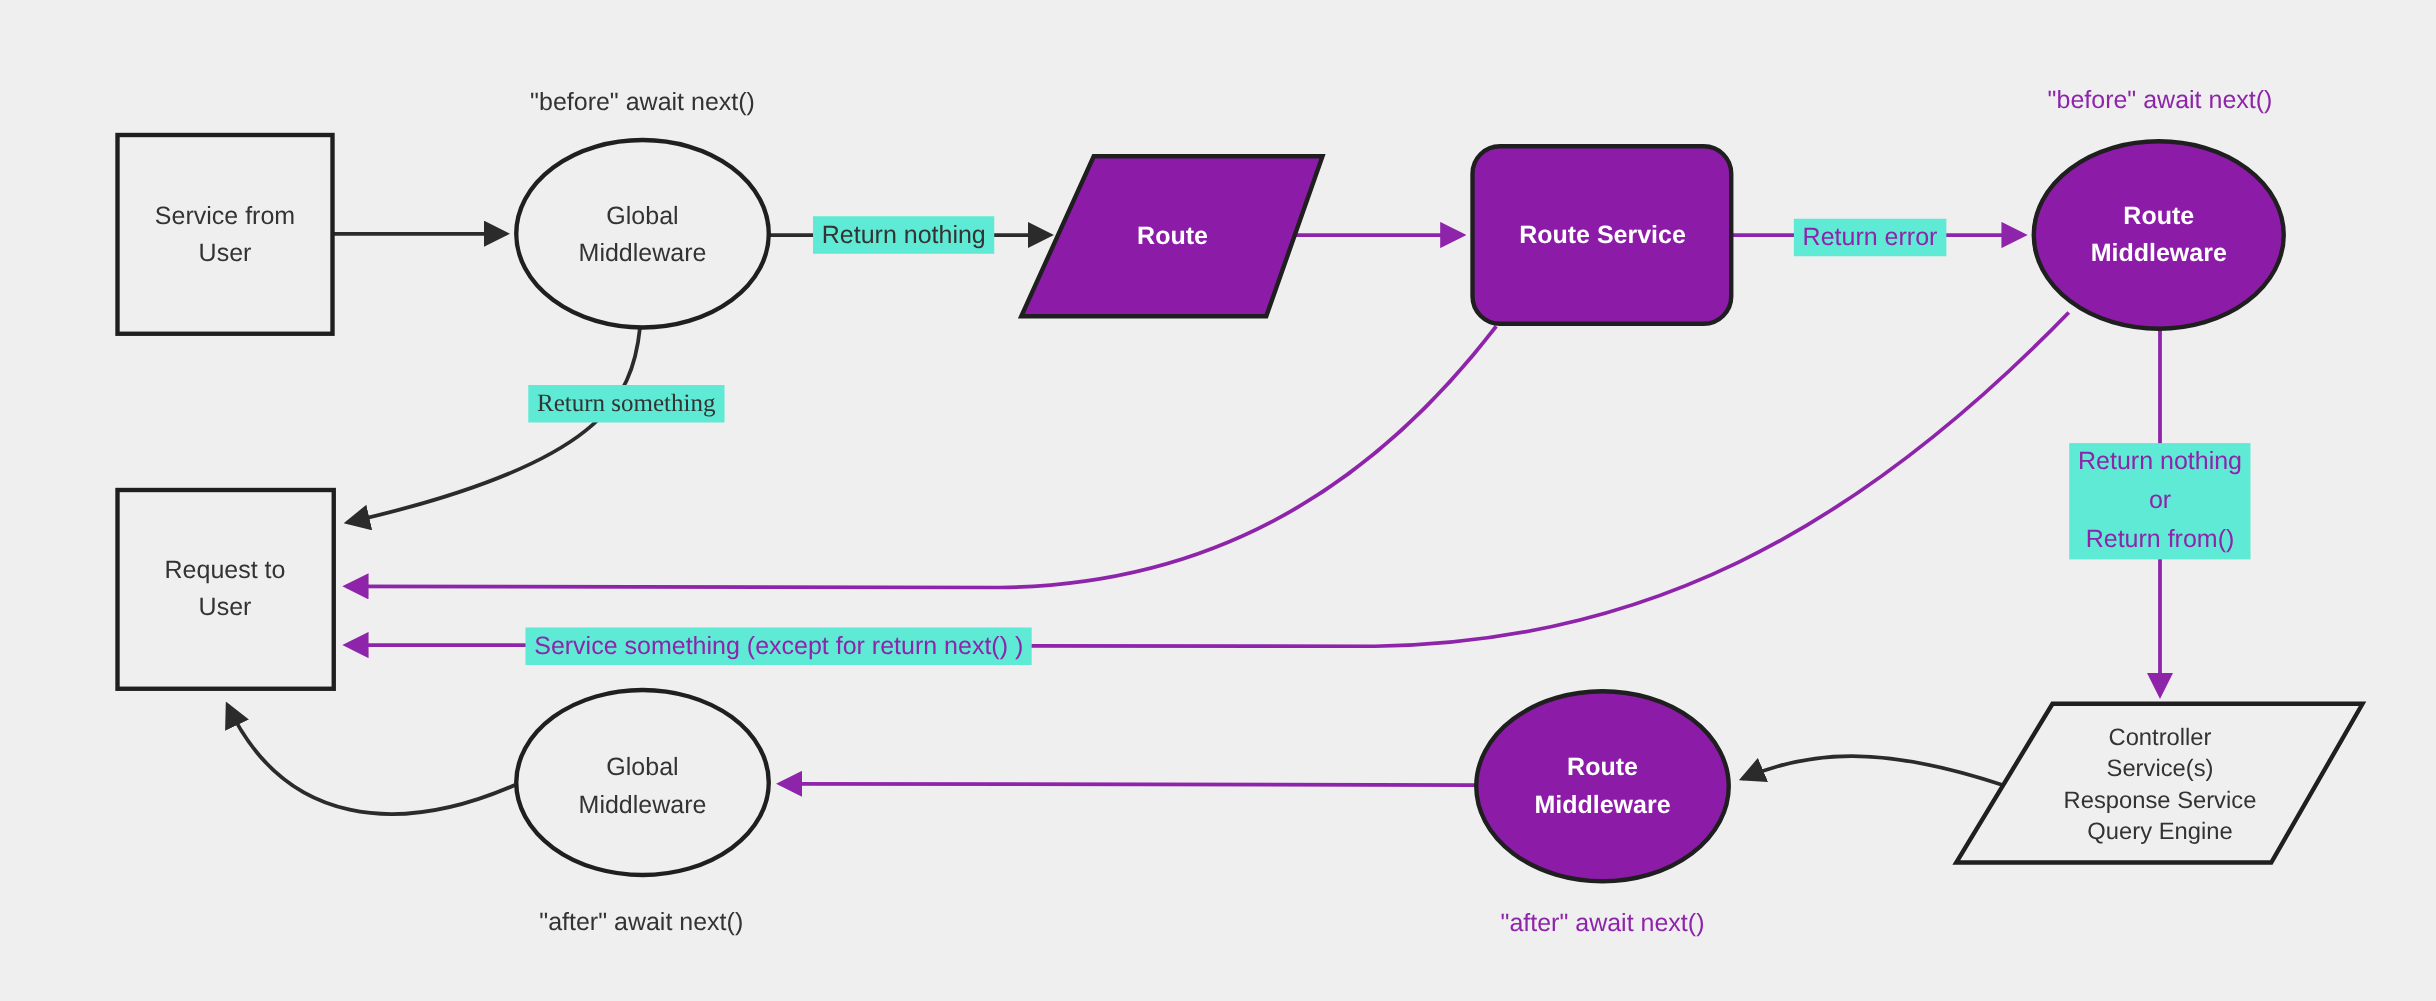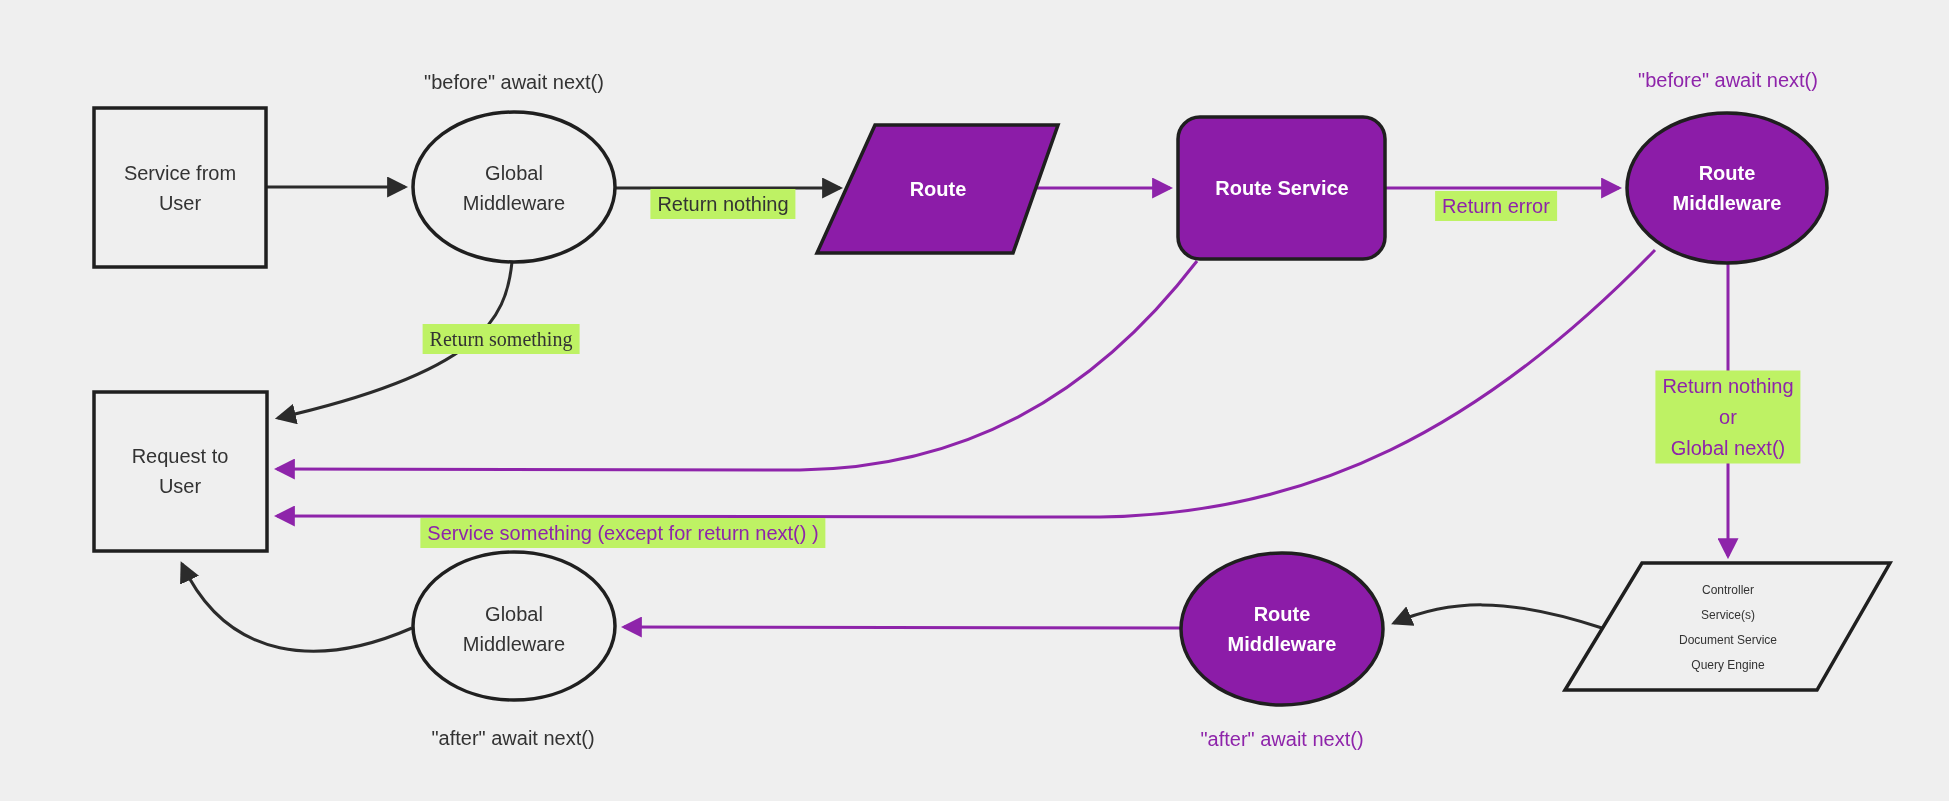--- a/index.html
+++ b/index.html
@@ -14,33 +14,33 @@
   .lbl{
     position:absolute;
     transform:translate(-50%,-50%);
     white-space:nowrap;
     font-size:20px;
     line-height:30px;
     color:#333333;
     text-align:center;
     pointer-events:none;
   }
-  .lbl.on-line{background:#bef264;padding:0 7px;margin-top:16px;}
+  .lbl.on-line{background:#5eead4;padding:0 7px;}
   .lbl.purple{color:#8E24AA;}
   .node-label{
     position:absolute;
     transform:translate(-50%,-50%);
     text-align:center;
     font-size:20px;
     line-height:30px;
     color:#333333;
     pointer-events:none;
   }
   .node-label.inverse{color:#ffffff;font-weight:bold;}
-  .node-label.small{font-size:12px;line-height:25px;}
+  .node-label.small{font-size:19px;line-height:25px;}
 </style>
 </head>
 <body>
 
 <div id="stage">
 
   <svg id="diagram-svg" width="1949" height="801" viewBox="0 0 1949 801">
     <defs>
       <marker id="arrow-dark" viewBox="0 0 10 10" refX="8.5" refY="5" markerWidth="7" markerHeight="7" orient="auto-start-reverse">
         <path d="M0,0 L10,5 L0,10 z" fill="#2b2b2b"></path>
@@ -110,21 +110,21 @@
   </div>
 
   <div class="node-label inverse" style="left:1727px;top:188px;">
     <div>Route</div>
     <div>Middleware</div>
   </div>
 
   <div class="node-label small" style="left:1728px;top:628px;">
     <div>Controller</div>
     <div>Service(s)</div>
-    <div>Document Service</div>
+    <div>Response Service</div>
     <div>Query Engine</div>
   </div>
 
   <div class="node-label inverse" style="left:1282px;top:629px;">
     <div>Route</div>
     <div>Middleware</div>
   </div>
 
   <div class="node-label" style="left:514px;top:629px;">
     <div>Global</div>
@@ -142,21 +142,21 @@
 
   <div class="lbl on-line" style="left:723px;top:188px;">Return nothing</div>
 
   <div class="lbl on-line purple" style="left:1496px;top:190px;">Return error</div>
 
   <div class="lbl on-line" style="left:501px;top:323px;font-family:Liberation Serif, serif;">Return something</div>
 
   <div class="lbl on-line purple" style="left:1728px;top:401px;line-height:31px;">
     <div>Return nothing</div>
     <div>or</div>
-    <div>Global next()</div>
+    <div>Return from()</div>
   </div>
 
 
   <div class="lbl on-line purple" style="left:623px;top:517px;">Service something (except for return next() )</div>
 
   <div class="lbl purple" style="left:1282px;top:739px;">"after" await next()</div>
 
   <div class="lbl" style="left:513px;top:738px;">"after" await next()</div>
 
 </div>

